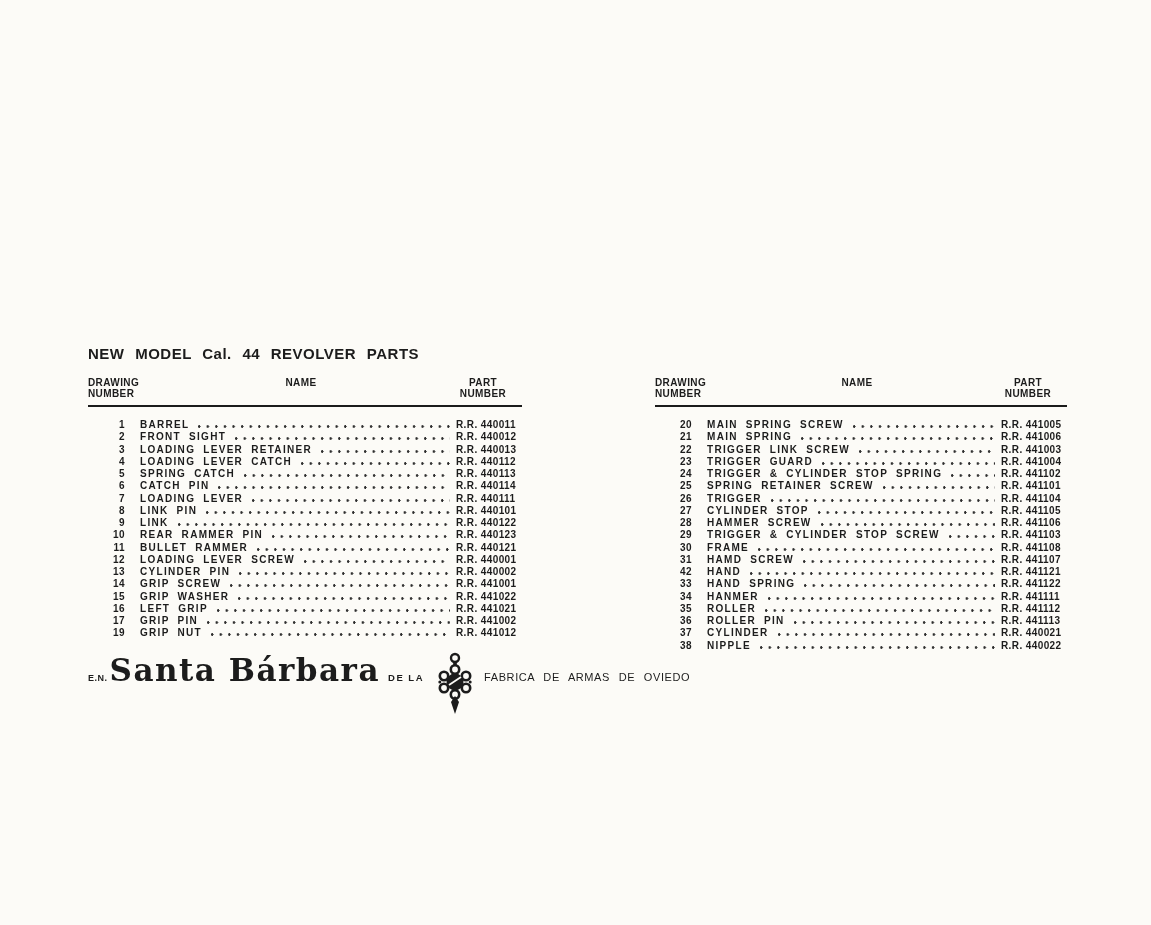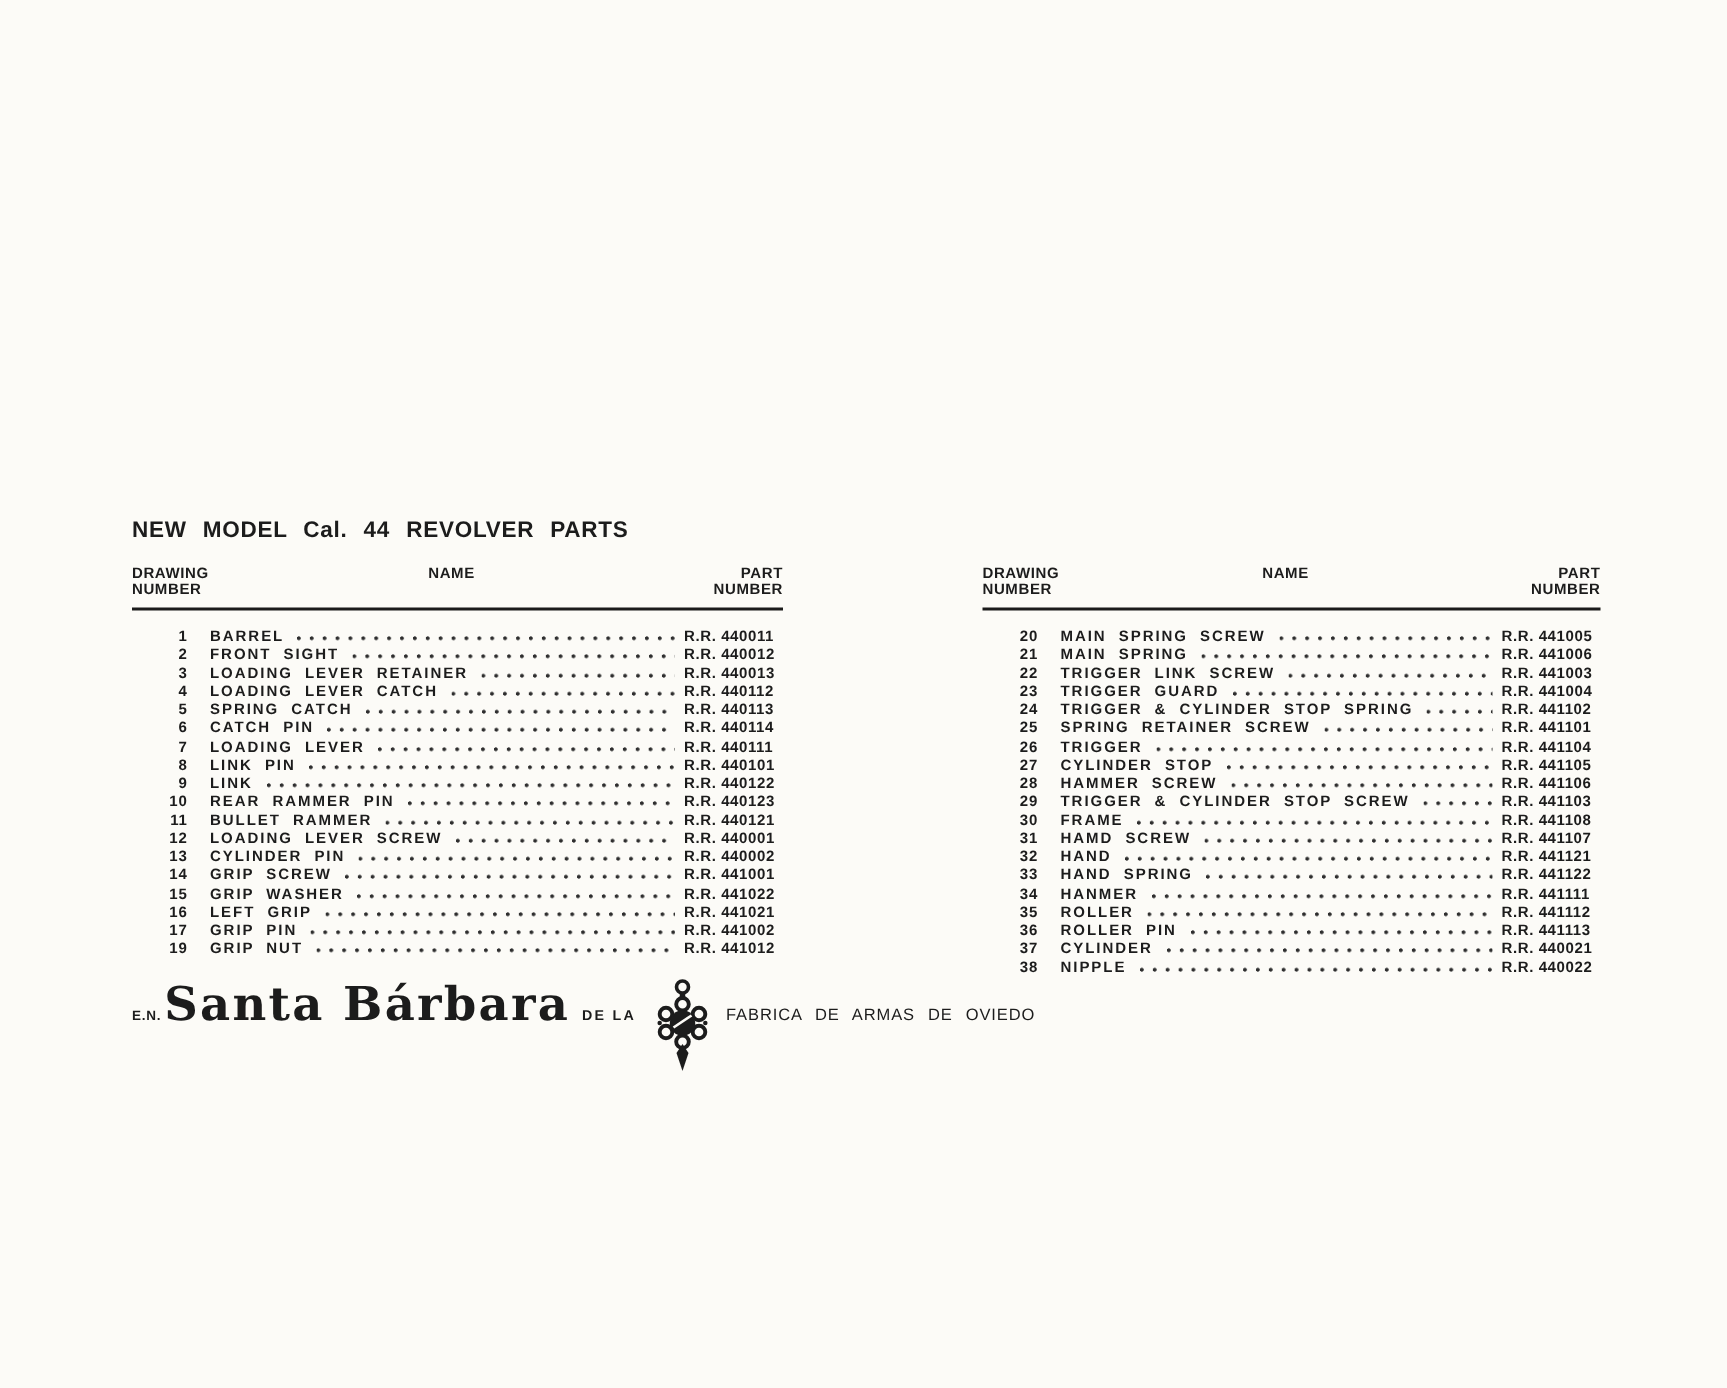--- a/index.html
+++ b/index.html
@@ -40,21 +40,21 @@
   .thead {
     display: flex;
     align-items: flex-start;
     font-size: 10px;
     font-weight: 700;
     line-height: 11px;
     letter-spacing: 0.4px;
   }
   .col-draw { width: 70px; text-align: left; flex: none; }
   .col-name { flex: 1; text-align: center; }
-  .col-part { width: 78px; text-align: right; flex: none; }
+  .col-part { width: 78px; text-align: center; flex: none; }
 
   .rule {
     border: none;
     border-top: 2px solid #1b1b1b;
     margin: 6px 0 0 0;
   }
 
   .rows { margin-top: 12px; }
 
   .row {
@@ -345,21 +345,21 @@
           <span class="leader"></span>
           <span class="part">R.R. 441108</span>
         </div>
         <div class="row">
           <span class="num">31</span>
           <span class="pname">HAMD SCREW</span>
           <span class="leader"></span>
           <span class="part">R.R. 441107</span>
         </div>
         <div class="row">
-          <span class="num">32</span>
+          <span class="num">42</span>
           <span class="pname">HAND</span>
           <span class="leader"></span>
           <span class="part">R.R. 441121</span>
         </div>
         <div class="row">
           <span class="num">33</span>
           <span class="pname">HAND SPRING</span>
           <span class="leader"></span>
           <span class="part">R.R. 441122</span>
         </div>

